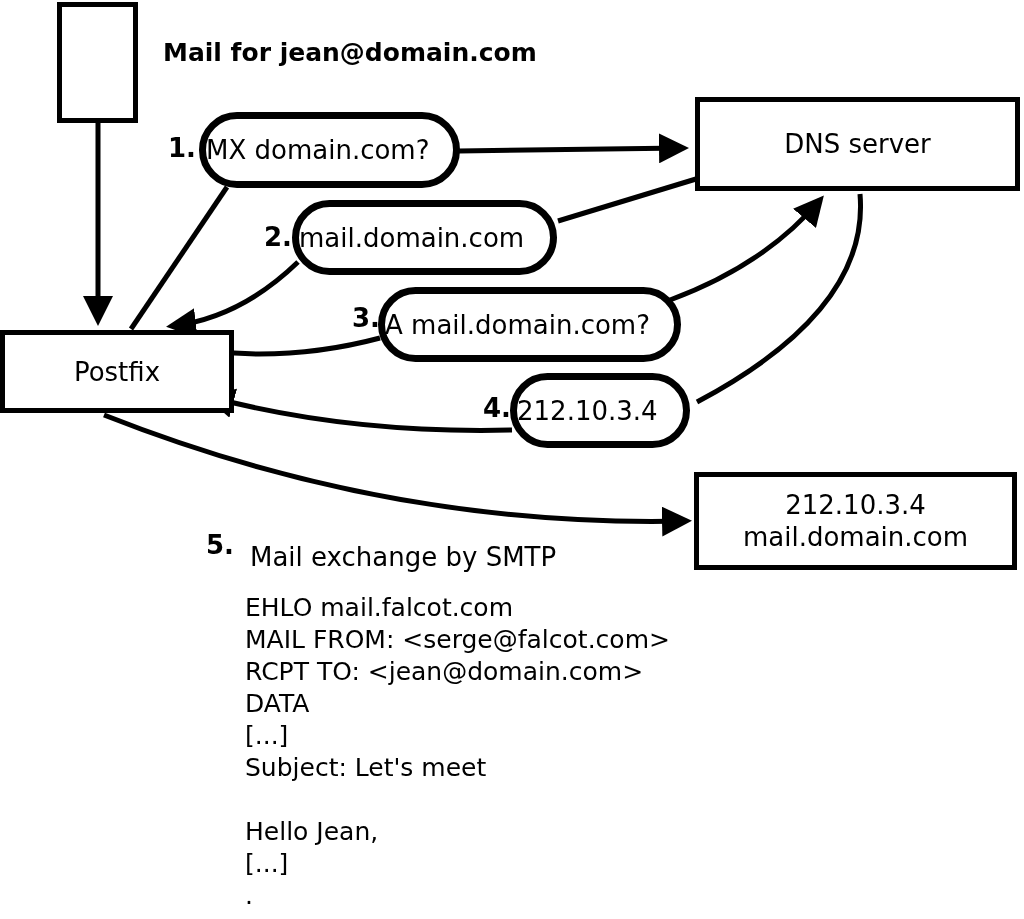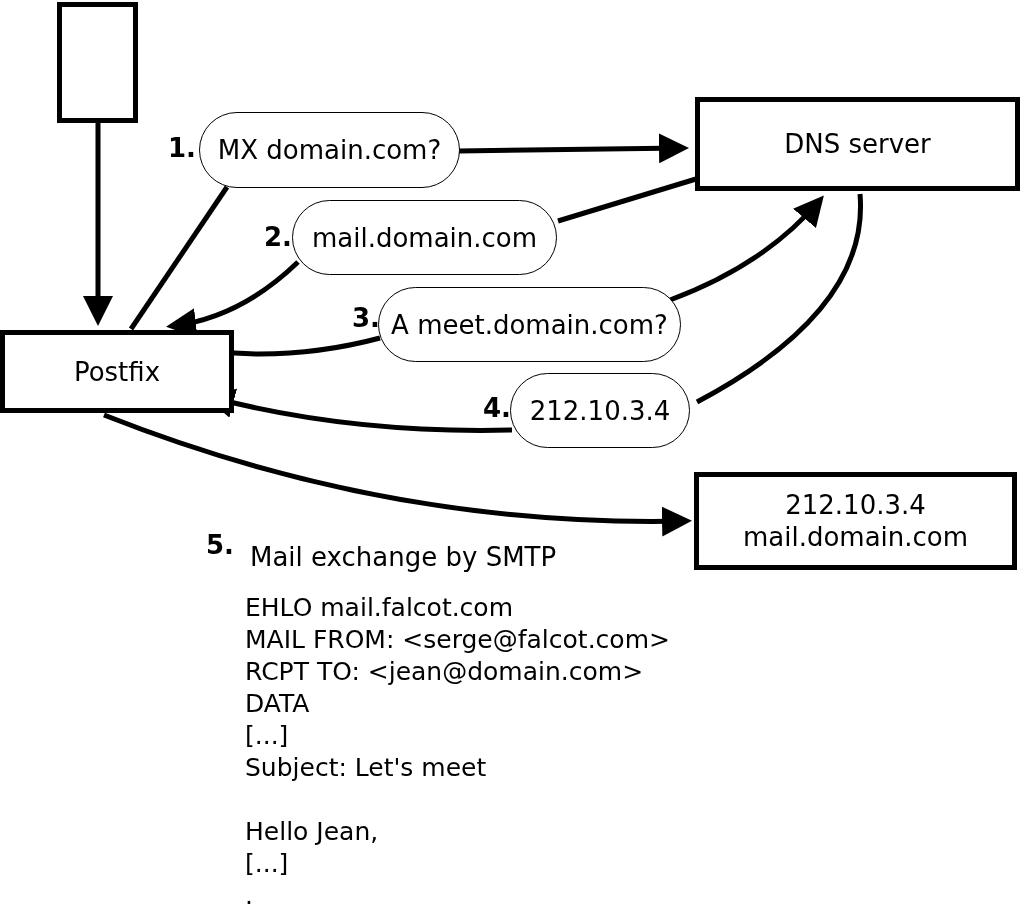--- a/index.html
+++ b/index.html
@@ -9,22 +9,22 @@
     overflow:hidden;
   }
   #wires{position:absolute;left:0;top:0;width:1024px;height:919px;}
   .node{
     position:absolute;box-sizing:border-box;background:#ffffff;
     border:5px solid #000;display:flex;align-items:center;justify-content:center;
     text-align:center;font-size:26px;line-height:32px;
   }
   .pill{
     position:absolute;box-sizing:border-box;background:#ffffff;
-    border:1px solid #000000;border-radius:40px;
-    display:flex;align-items:center;justify-content:center;
+    border:7px solid #000000;border-radius:40px;
+    display:flex;align-items:center;
     font-size:26px;white-space:nowrap;
   }
   .stepnum{
     position:absolute;font-weight:bold;font-size:26px;line-height:30px;white-space:nowrap;
   }
   .caption{position:absolute;font-size:25px;font-weight:bold;white-space:nowrap;}
   .steplabel{position:absolute;font-size:26px;white-space:nowrap;}
   .transcript{
     position:absolute;left:245px;top:592px;
     font-size:25px;line-height:32px;white-space:pre;
@@ -50,20 +50,21 @@
       <path d="M198,350 Q290,362 380,338"></path>
       <path d="M670,300 Q765,265 820,200" marker-end="url(#arr)"></path>
       <path d="M860,194 Q870,310 697,402"></path>
       <path d="M512,430 Q350,434 210,397" marker-end="url(#arr)"></path>
       <path d="M104,415 Q390,528 686,521" marker-end="url(#arr)"></path>
     </g>
   </svg>
 
   <div class="node" style="left:57px;top:2px;width:81px;height:121px;"></div>
 
+  <div class="caption" style="left:163px;top:38px;">Mail for jean@domain.com</div>
 
   <div class="node" style="left:695px;top:97px;width:325px;height:94px;">
     <span>DNS server</span>
   </div>
 
   <div class="node" style="left:0px;top:330px;width:234px;height:83px;">
     <span>Postfix</span>
   </div>
 
   <div class="node" style="left:694px;top:472px;width:323px;height:98px;flex-direction:column;">
@@ -71,21 +72,21 @@
     <span>mail.domain.com</span>
   </div>
 
   <div class="pill" style="left:199px;top:112px;width:261px;height:76px;">
     <span>MX domain.com?</span>
   </div>
   <div class="pill" style="left:292px;top:200px;width:265px;height:75px;">
     <span>mail.domain.com</span>
   </div>
   <div class="pill" style="left:378px;top:287px;width:303px;height:75px;">
-    <span>A meet.domain.com?</span>
+    <span>A mail.domain.com?</span>
   </div>
   <div class="pill" style="left:510px;top:373px;width:180px;height:75px;">
     <span>212.10.3.4</span>
   </div>
 
   <div class="stepnum" style="left:168px;top:133px;">1.</div>
   <div class="stepnum" style="left:264px;top:222px;">2.</div>
   <div class="stepnum" style="left:352px;top:303px;">3.</div>
   <div class="stepnum" style="left:483px;top:393px;">4.</div>
   <div class="stepnum" style="left:206px;top:530px;">5.</div>

